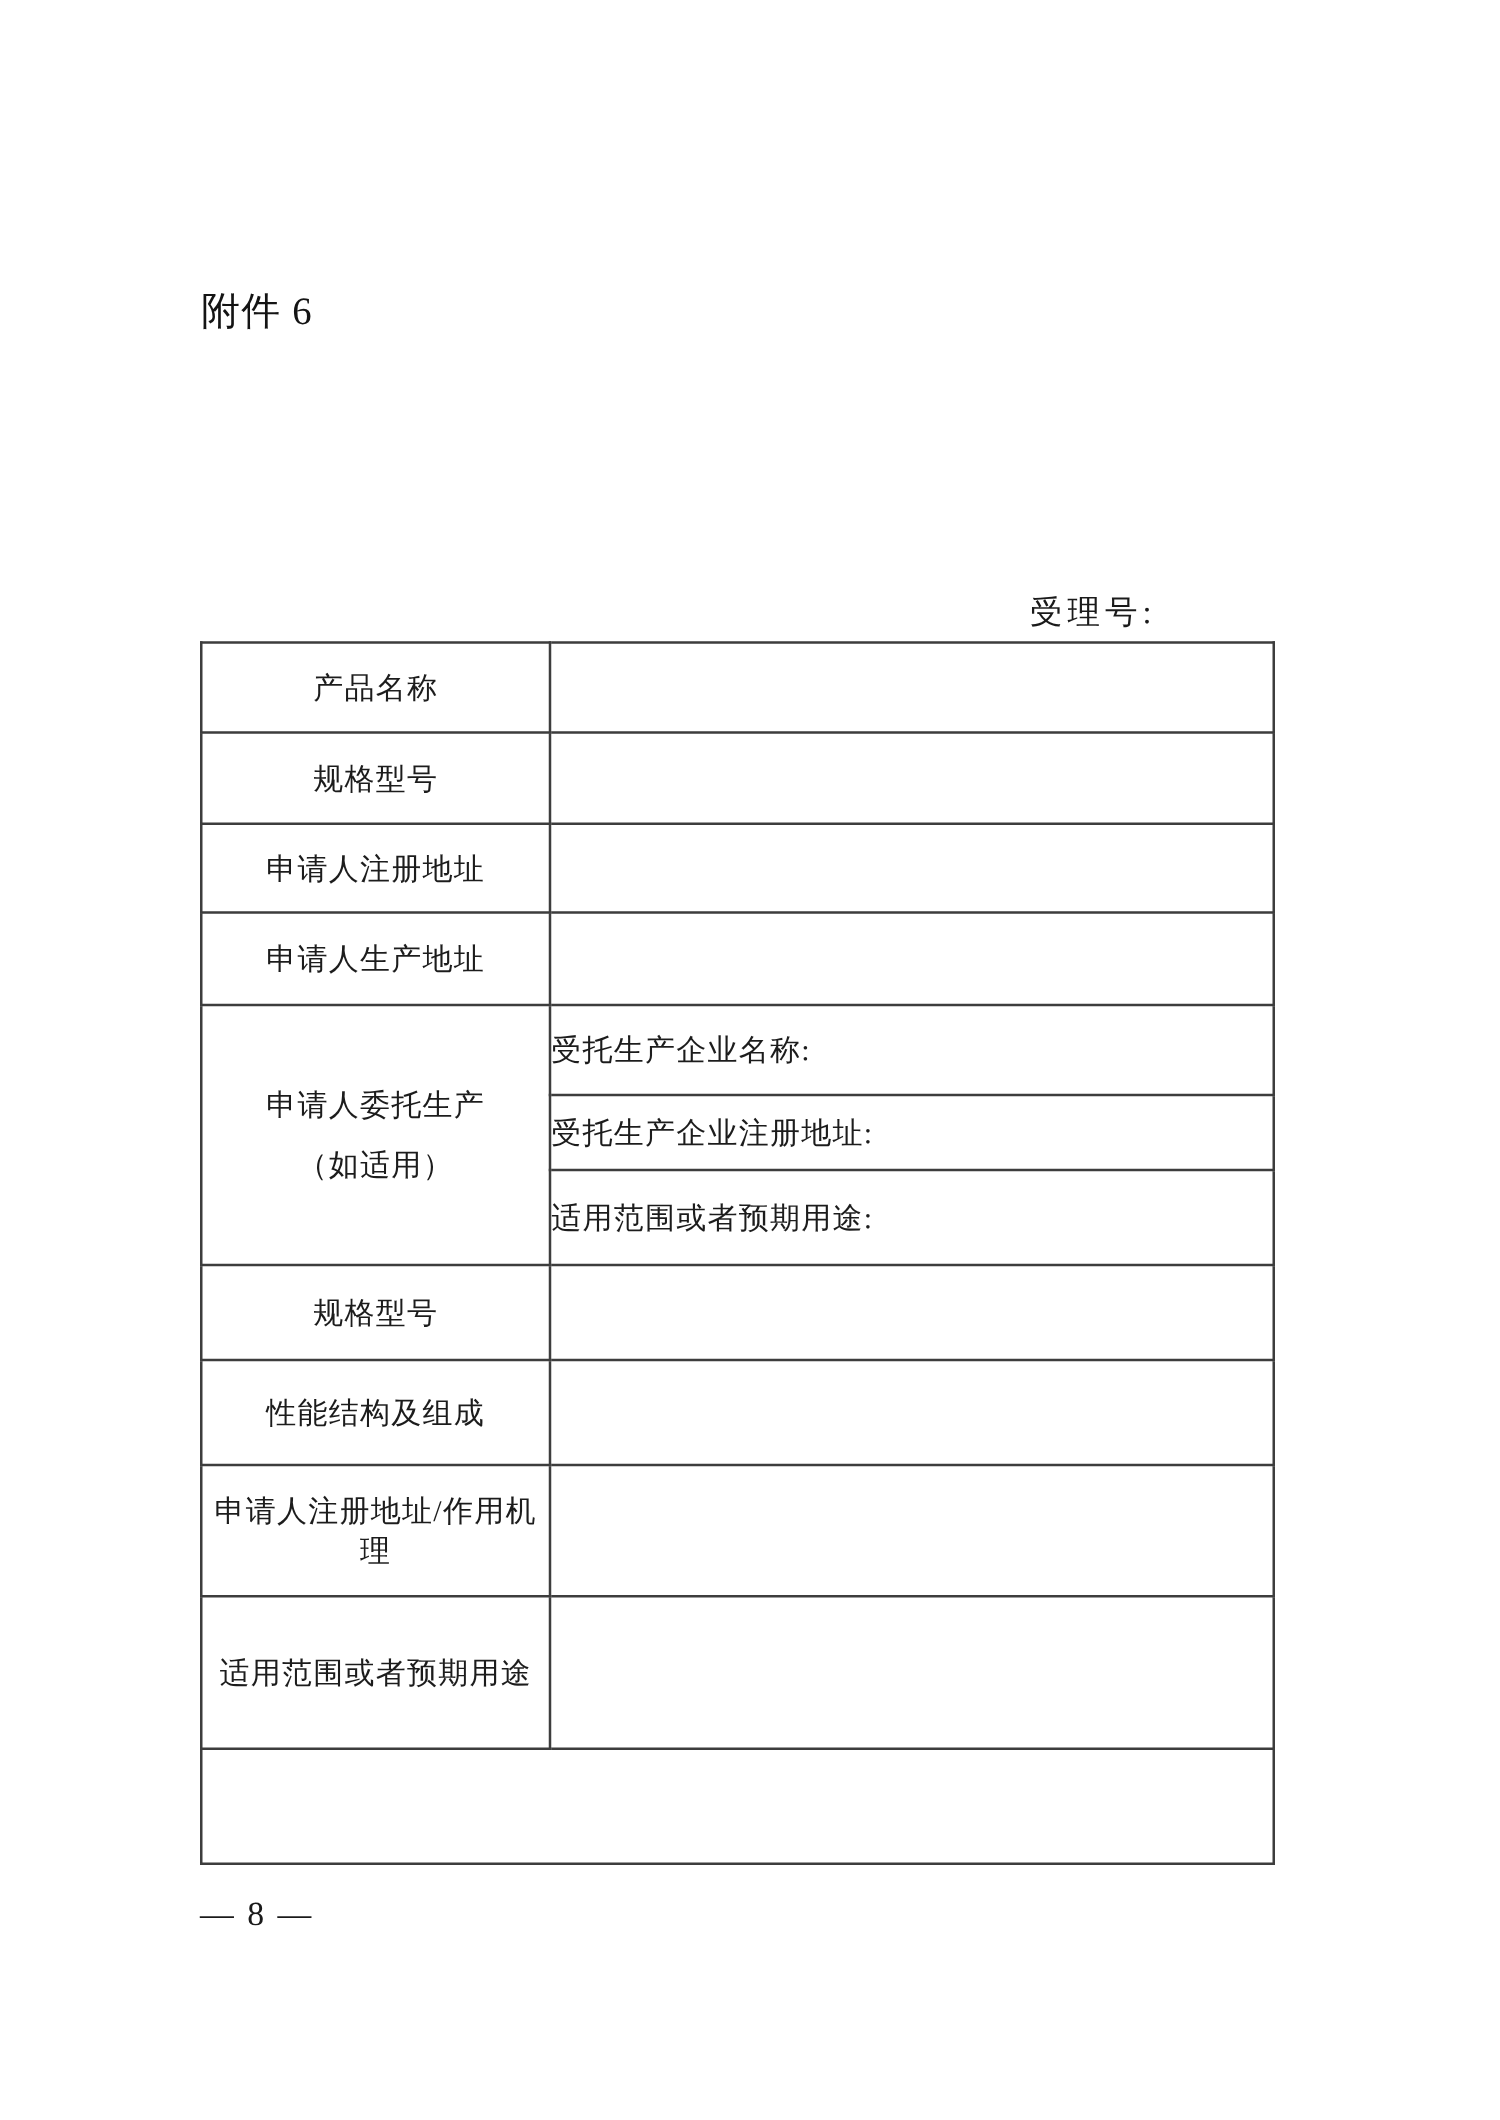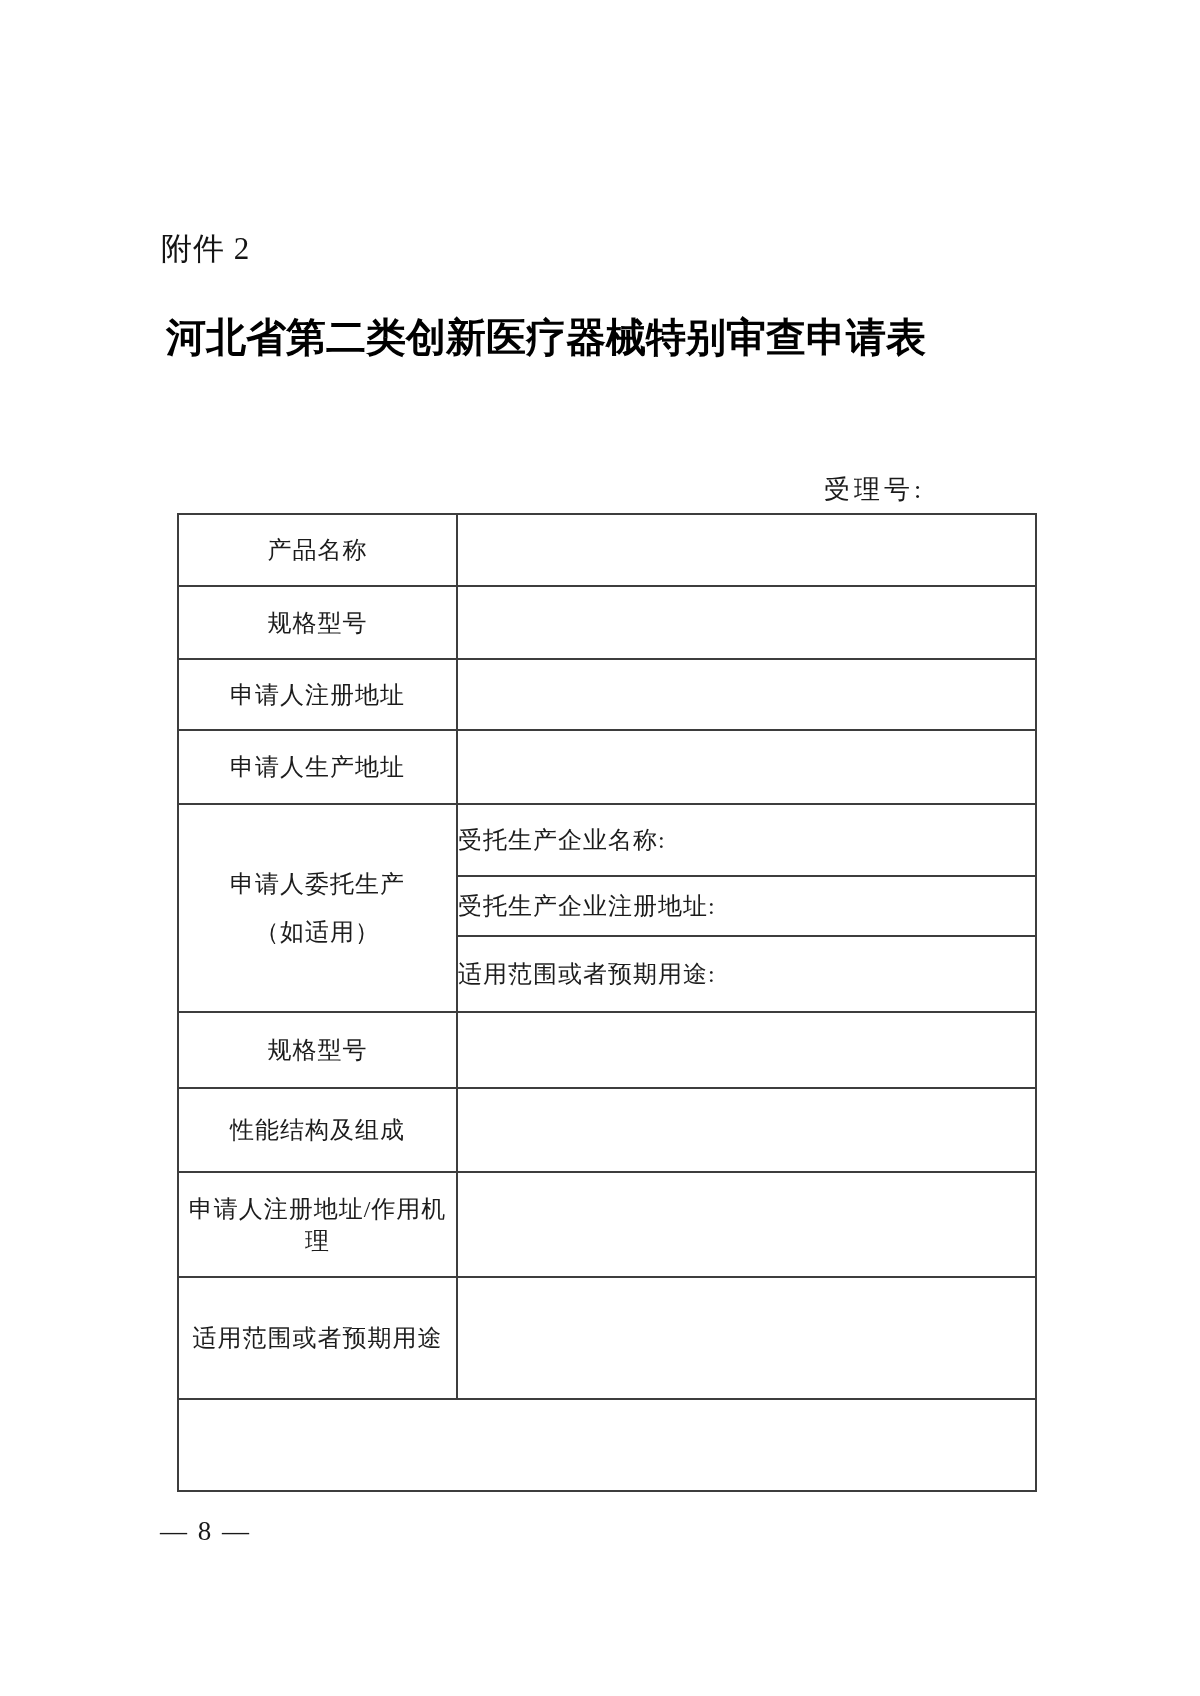--- a/index.html
+++ b/index.html
@@ -41,21 +41,21 @@
     left: 776px;
     top: 472px;
     font-size: 26px;
     letter-spacing: 4px;
     color: #1a1a1a;
     margin-left: 48px;
   }
 
   table.form {
     position: absolute;
-    left: 177px;
+    left: 160px;
     top: 513px;
     width: 858px;
     border-collapse: collapse;
     table-layout: fixed;
     padding-left: 44px;
   }
   table.form td {
     border: 2px solid #3d3d3d;
     font-size: 24px;
     letter-spacing: 1px;
@@ -82,23 +82,22 @@
     font-size: 27px;
     letter-spacing: 2px;
     color: #1a1a1a;
   }
 </style>
 </head>
 <body>
 
 <div class="page">
 
-  <div class="attachment">附件 2</div>
+  <div class="attachment">附件 6</div>
 
-  <h1 class="title">河北省第二类创新医疗器械特别审查申请表</h1>
 
   <div class="acceptance">受理号:</div>
 
   <table class="form">
     <colgroup>
       <col style="width:279px">
       <col style="width:579px">
     </colgroup>
     <tbody>
       <tr style="height:72px">

